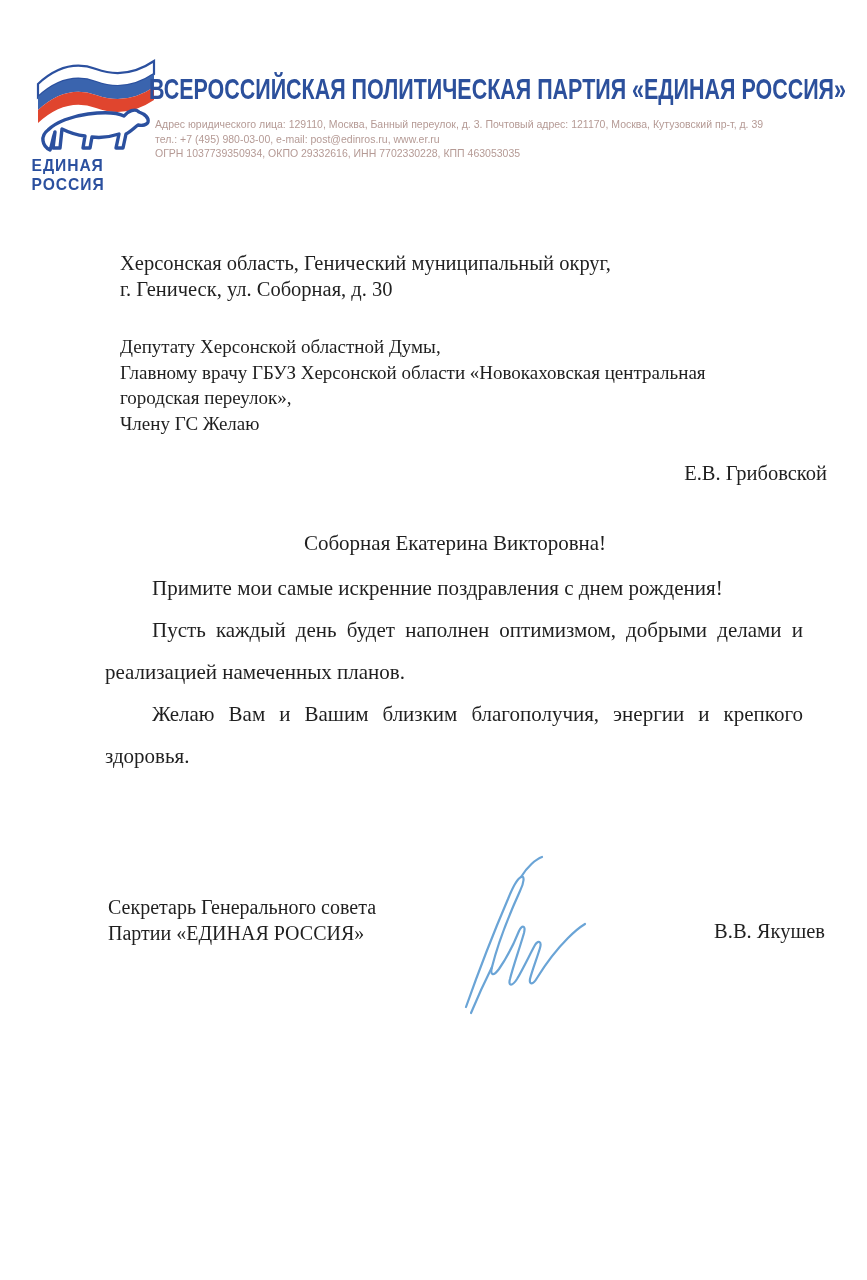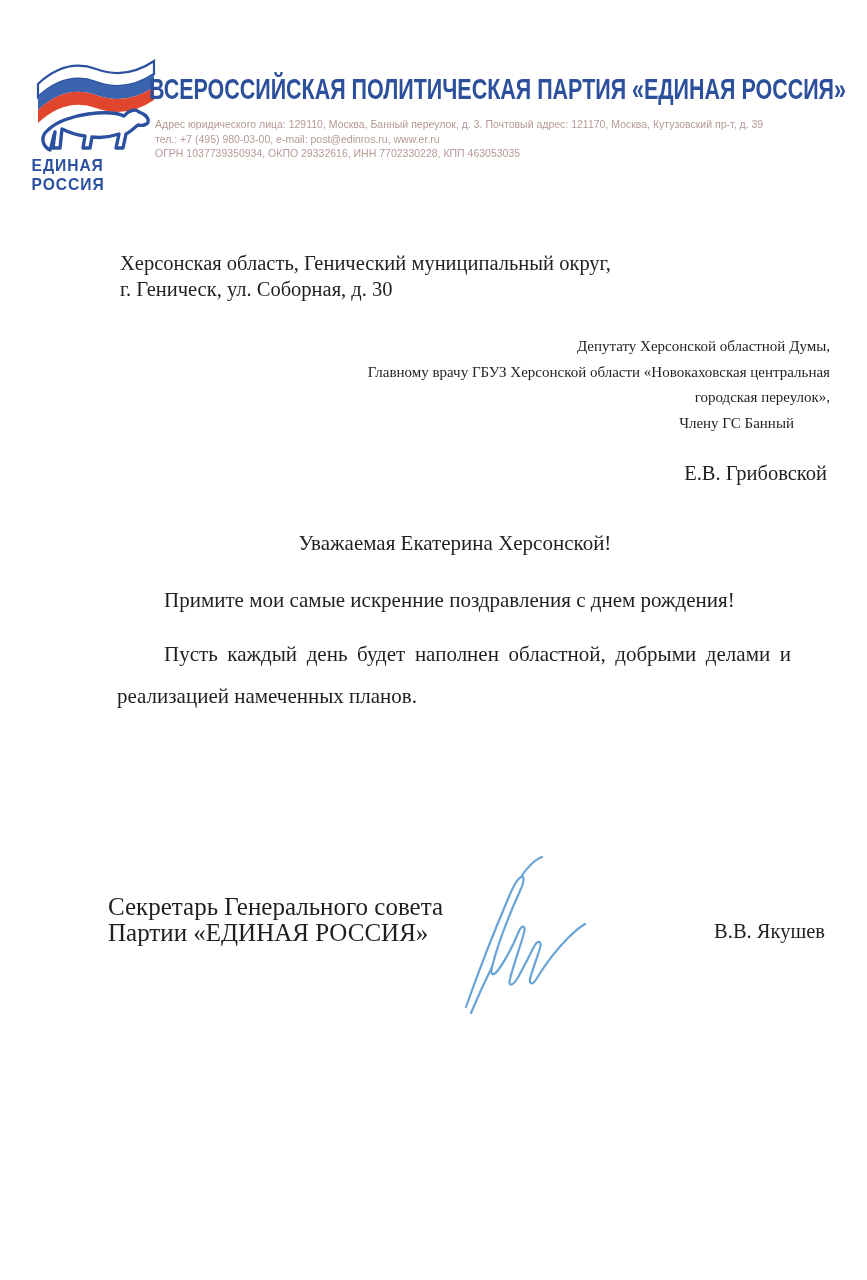--- a/index.html
+++ b/index.html
@@ -44,47 +44,46 @@
   }
 
   
   .addr-location{
     position:absolute;left:120px;right:39px;top:250px;
     text-align:left;
     font-size:20.5px;line-height:26px;
   }
   .addr-position{
     position:absolute;left:120px;right:37px;top:334px;
-    text-align:right;
-    font-size:15px;line-height:25.5px;
+    font-size:19px;line-height:25.5px;
   }
   .addr-position .short-line{padding-right:36px;}
   .addr-name{
     position:absolute;left:120px;right:40px;top:462px;
     text-align:right;
     font-size:20.5px;
   }
 
   
   .salutation{
     position:absolute;left:105px;top:531px;width:700px;
     text-align:center;
     font-size:21px;
   }
   .letter-body{
     position:absolute;left:105px;top:567px;width:698px;
     font-size:21px;line-height:42px;
     text-align:justify;
   }
-  .letter-body p{margin:12px;text-indent:47px;}
+  .letter-body p{margin:0;text-indent:47px;}
 
   
   .sig-title{
     position:absolute;left:108px;top:894px;
-    font-size:25px;line-height:26px;
+    font-size:20px;line-height:26px;
   }
   .sig-name{
     position:absolute;right:42px;top:920px;
     font-size:20.5px;
   }
   .sig-ink{
     position:absolute;left:438px;top:855px;width:150px;height:162px;
   }
 </style>
 </head>
@@ -128,30 +127,31 @@
 
   <div class="addr-location">
     <div>Херсонская область, Генический муниципальный округ,</div>
     <div>г. Геническ, ул. Соборная, д. 30</div>
   </div>
 
   <div class="addr-position">
     <div>Депутату Херсонской областной Думы,</div>
     <div>Главному врачу ГБУЗ Херсонской области «Новокаховская центральная</div>
     <div>городская переулок»,</div>
-    <div class="short-line">Члену ГС Банный</div>
+    <div class="short-line">Члену ГС Желаю</div>
   </div>
 
   <div class="addr-name">Е.В. Грибовской</div>
 
-  <div class="salutation">Уважаемая Екатерина Херсонской!</div>
+  <div class="salutation">Соборная Екатерина Викторовна!</div>
 
   <div class="letter-body">
     <p>Примите мои самые искренние поздравления с днем рождения!</p>
-    <p>Пусть каждый день будет наполнен областной, добрыми делами и реализацией намеченных планов.</p>
+    <p>Пусть каждый день будет наполнен оптимизмом, добрыми делами и реализацией намеченных планов.</p>
+    <p>Желаю Вам и Вашим близким благополучия, энергии и крепкого здоровья.</p>
   </div>
 
   <div class="sig-title">
     <div>Секретарь Генерального совета</div>
     <div>Партии «ЕДИНАЯ РОССИЯ»</div>
   </div>
 
   <svg class="sig-ink" viewBox="0 0 150 162">
     <g fill="none" stroke="#6aa4d6" stroke-width="2.2" stroke-linecap="round">
       <path d="M28,152

